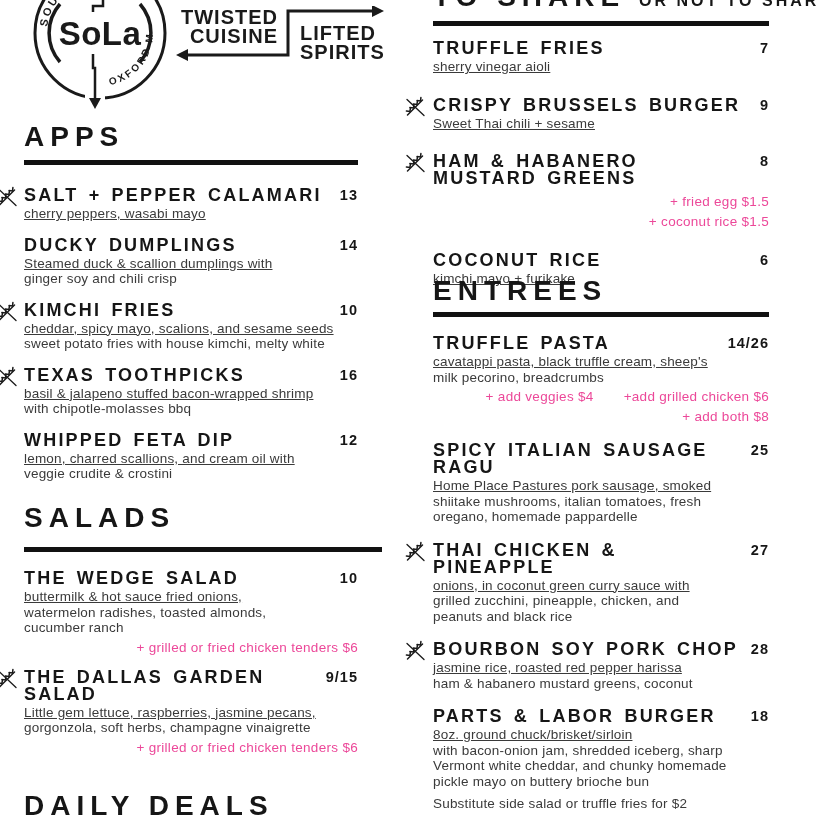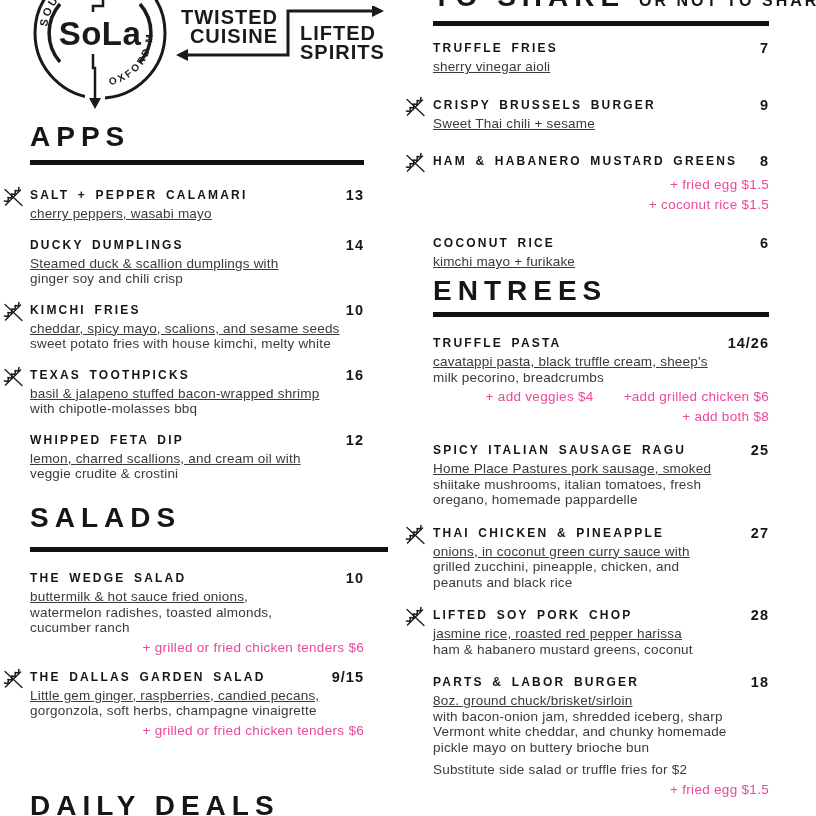--- a/index.html
+++ b/index.html
@@ -6,21 +6,21 @@
   body{
     width:816px;height:816px;position:relative;overflow:hidden;
     background:#ffffff;color:#141414;
     font-family:"Liberation Sans","DejaVu Sans",sans-serif;
   }
   
   .logo-svg{position:absolute;left:33px;top:-34px;width:134px;height:150px;}
   .tagline-svg{position:absolute;left:172px;top:6px;width:218px;height:64px;}
   
   .menu-section{position:absolute;}
-  .col-left{left:30px;width:334px;}
+  .col-left{left:24px;width:334px;}
   .col-right{left:433px;width:336px;}
   .sec-apps{top:122px;}
   .sec-salads{top:503px;}
   .sec-daily{top:791px;}
   .sec-toshare{top:-18px;}
   .sec-entrees{top:276px;}
   h2.sec-title{
     margin:0;font-size:28px;line-height:30px;font-weight:bold;
     letter-spacing:6px;color:#161616;white-space:nowrap;
   }
@@ -33,21 +33,21 @@
   .sec-salads .items{margin-top:18px;}
   .sec-toshare .items{margin-top:14px;}
   .sec-entrees .items{margin-top:18px;}
   
   .item{position:relative;margin-bottom:15px;}
   .sec-toshare .item{margin-bottom:22px;}
   .sec-entrees .item{margin-bottom:17px;}
   .sec-salads .item{margin-bottom:13px;}
   .item-head{display:flex;align-items:flex-start;}
   .item-name{
-    flex:1;font-weight:bold;font-size:12px;line-height:17px;
+    flex:1;font-weight:bold;font-size:18px;line-height:17px;
     letter-spacing:2.2px;color:#161616;word-spacing:3px;
   }
   .item-price{
     font-weight:bold;font-size:14.5px;line-height:17px;letter-spacing:1px;
     color:#161616;text-align:right;margin-left:8px;white-space:nowrap;
   }
   .desc-line{
     font-size:13.5px;line-height:15.5px;color:#3a3a3a;
     letter-spacing:0.2px;white-space:nowrap;
   }
@@ -198,21 +198,21 @@
       <path d="M10 13 l-3.6 -0.4 M10 13 l0.4 -3.6"></path>
       <path d="M13.5 9.5 l-3.6 -0.4 M13.5 9.5 l0.4 -3.6"></path>
       <path d="M17 6 l-3.4 -0.4 M17 6 l0.4 -3.4"></path>
       <path d="M3.5 4.5 L20.5 20.5" stroke-width="1.3"></path>
     </g>
   </svg>
         <div class="item-head">
           <div class="item-name">THE DALLAS GARDEN SALAD</div>
           <div class="item-price">9/15</div>
         </div>
-        <div class="desc-line">Little gem ginger, raspberries, candied pecans,</div>
+        <div class="desc-line">Little gem lettuce, raspberries, jasmine pecans,</div>
         <div class="desc-line">gorgonzola, soft herbs, champagne vinaigrette</div>
         <div class="addon-row">
           <span class="addon">+ grilled or fried chicken tenders $6</span>
         </div>
       </div>
     </div>
 </section>
 
 <section class="menu-section col-left sec-daily">
   <h2 class="sec-title">DAILY DEALS</h2>
@@ -330,21 +330,21 @@
     <g stroke="#1a1a1a" stroke-width="1.5" stroke-linecap="round">
       <path d="M4 20 L19 5"></path>
       <path d="M6.5 16.5 l-3.6 -0.4 M6.5 16.5 l0.4 -3.6"></path>
       <path d="M10 13 l-3.6 -0.4 M10 13 l0.4 -3.6"></path>
       <path d="M13.5 9.5 l-3.6 -0.4 M13.5 9.5 l0.4 -3.6"></path>
       <path d="M17 6 l-3.4 -0.4 M17 6 l0.4 -3.4"></path>
       <path d="M3.5 4.5 L20.5 20.5" stroke-width="1.3"></path>
     </g>
   </svg>
         <div class="item-head">
-          <div class="item-name">LIFTED SOY PORK CHOP</div>
+          <div class="item-name">BOURBON SOY PORK CHOP</div>
           <div class="item-price">28</div>
         </div>
         <div class="desc-line">jasmine rice, roasted red pepper harissa</div>
         <div class="desc-line">ham &amp; habanero mustard greens, coconut</div>
       </div>
       <div class="item">
         <div class="item-head">
           <div class="item-name">PARTS &amp; LABOR BURGER</div>
           <div class="item-price">18</div>
         </div>

